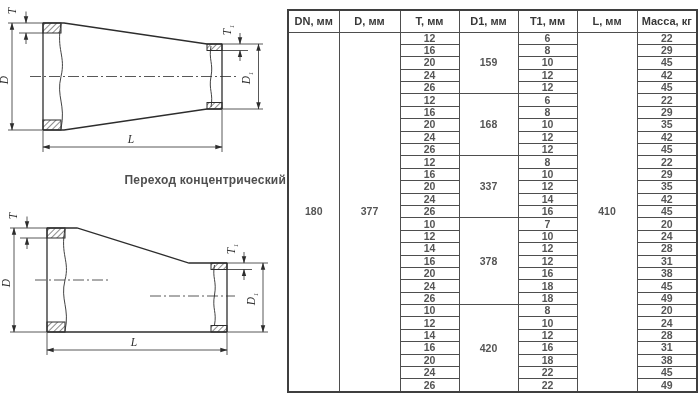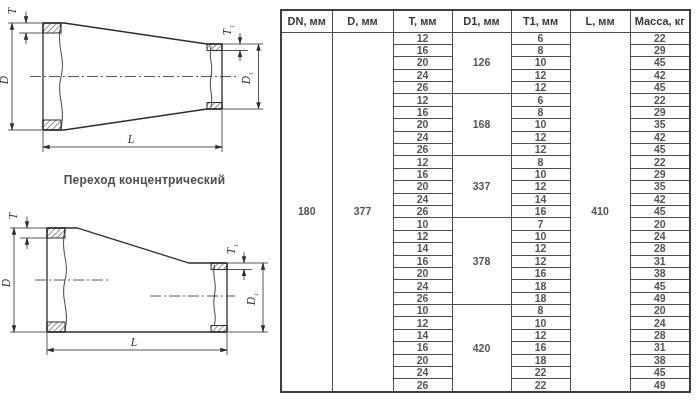--- a/index.html
+++ b/index.html
@@ -6,29 +6,29 @@
   html,body { background:#ffffff; }
   body { width:700px; height:403px; font-family:"Liberation Sans", sans-serif; }
   .stage { position:relative; width:700px; height:403px; background:#fff; overflow:hidden; }
 
   
   .drawing { position:absolute; left:0; }
   #svg-concentric { top:0; }
   #svg-eccentric  { top:198px; }
   .caption { position:absolute; left:3px; width:283px; text-align:center;
              font-size:12px; font-weight:bold; color:#4f4f4f; letter-spacing:.2px; }
-  #caption-concentric { top:173px; }
+  #caption-concentric { top:173px;text-align:right; }
   #caption-eccentric  { top:377px; }
 
   .dim-label { font-family:"Liberation Serif", serif; font-style:italic;
                font-size:11.5px; fill:#2d2d2d; }
   .dim-sub   { font-size:7px; }
 
   
-  .tbl-wrap { position:absolute; left:280px; top:9px; }
+  .tbl-wrap { position:absolute; left:287px; top:9px; }
   table { border-collapse:collapse; table-layout:fixed; width:409px; height:384px;
           border:2px solid #3f3f3f; }
   th, td { border:1px solid #4e4e4e; text-align:center; vertical-align:middle;
            padding:0; overflow:hidden; }
   th { height:22px; font-size:11px; font-weight:bold; color:#383838; }
   td { height:11.5px; font-size:10.5px; line-height:11px; font-weight:bold; color:#555; }
 </style>
 </head>
 <body>
 
@@ -194,21 +194,21 @@
             <th>T1, мм</th>
             <th>L, мм</th>
             <th>Масса, кг</th>
           </tr>
       </thead>
       <tbody>
           <tr>
             <td rowspan="29">180</td>
             <td rowspan="29">377</td>
             <td>12</td>
-            <td rowspan="5">126</td>
+            <td rowspan="5">159</td>
             <td>6</td>
             <td rowspan="29">410</td>
             <td>22</td>
           </tr>
           <tr>
             <td>16</td>
             <td>8</td>
             <td>29</td>
           </tr>
           <tr>

